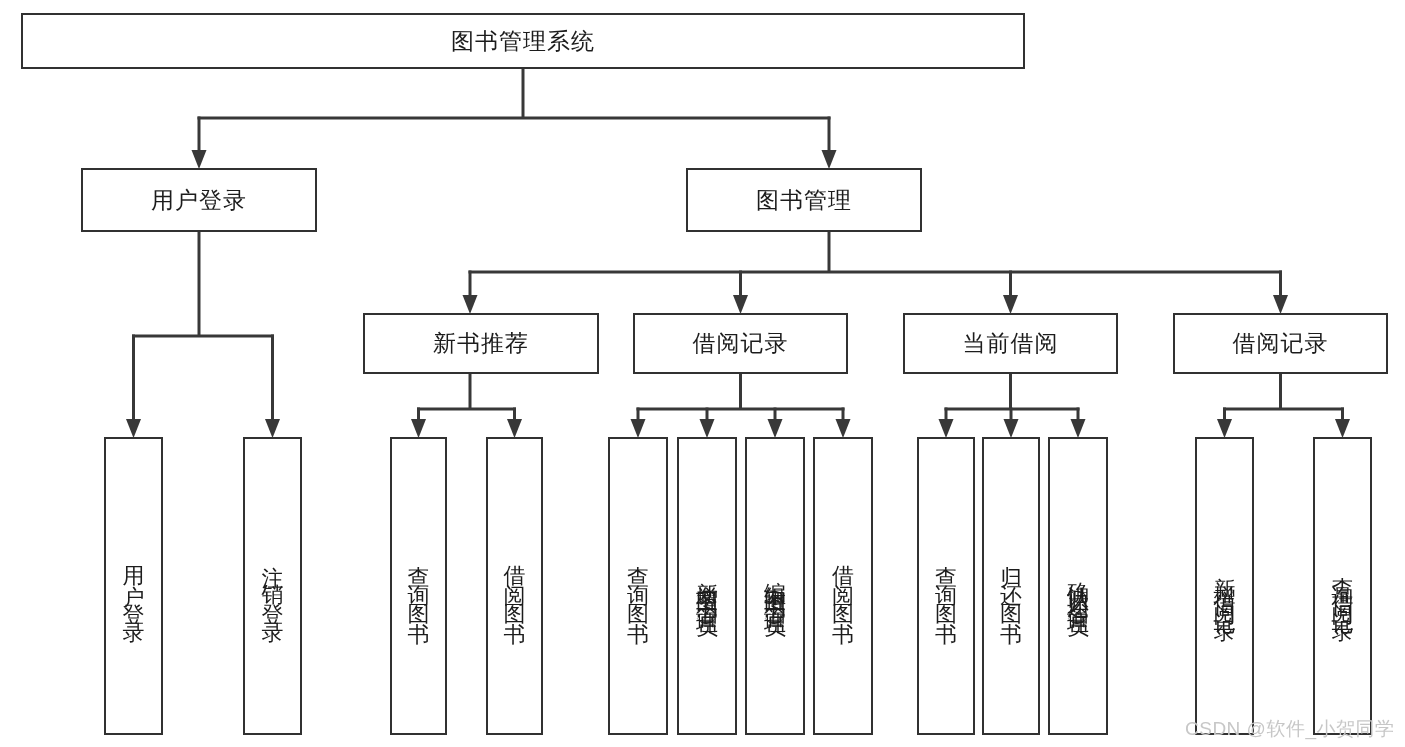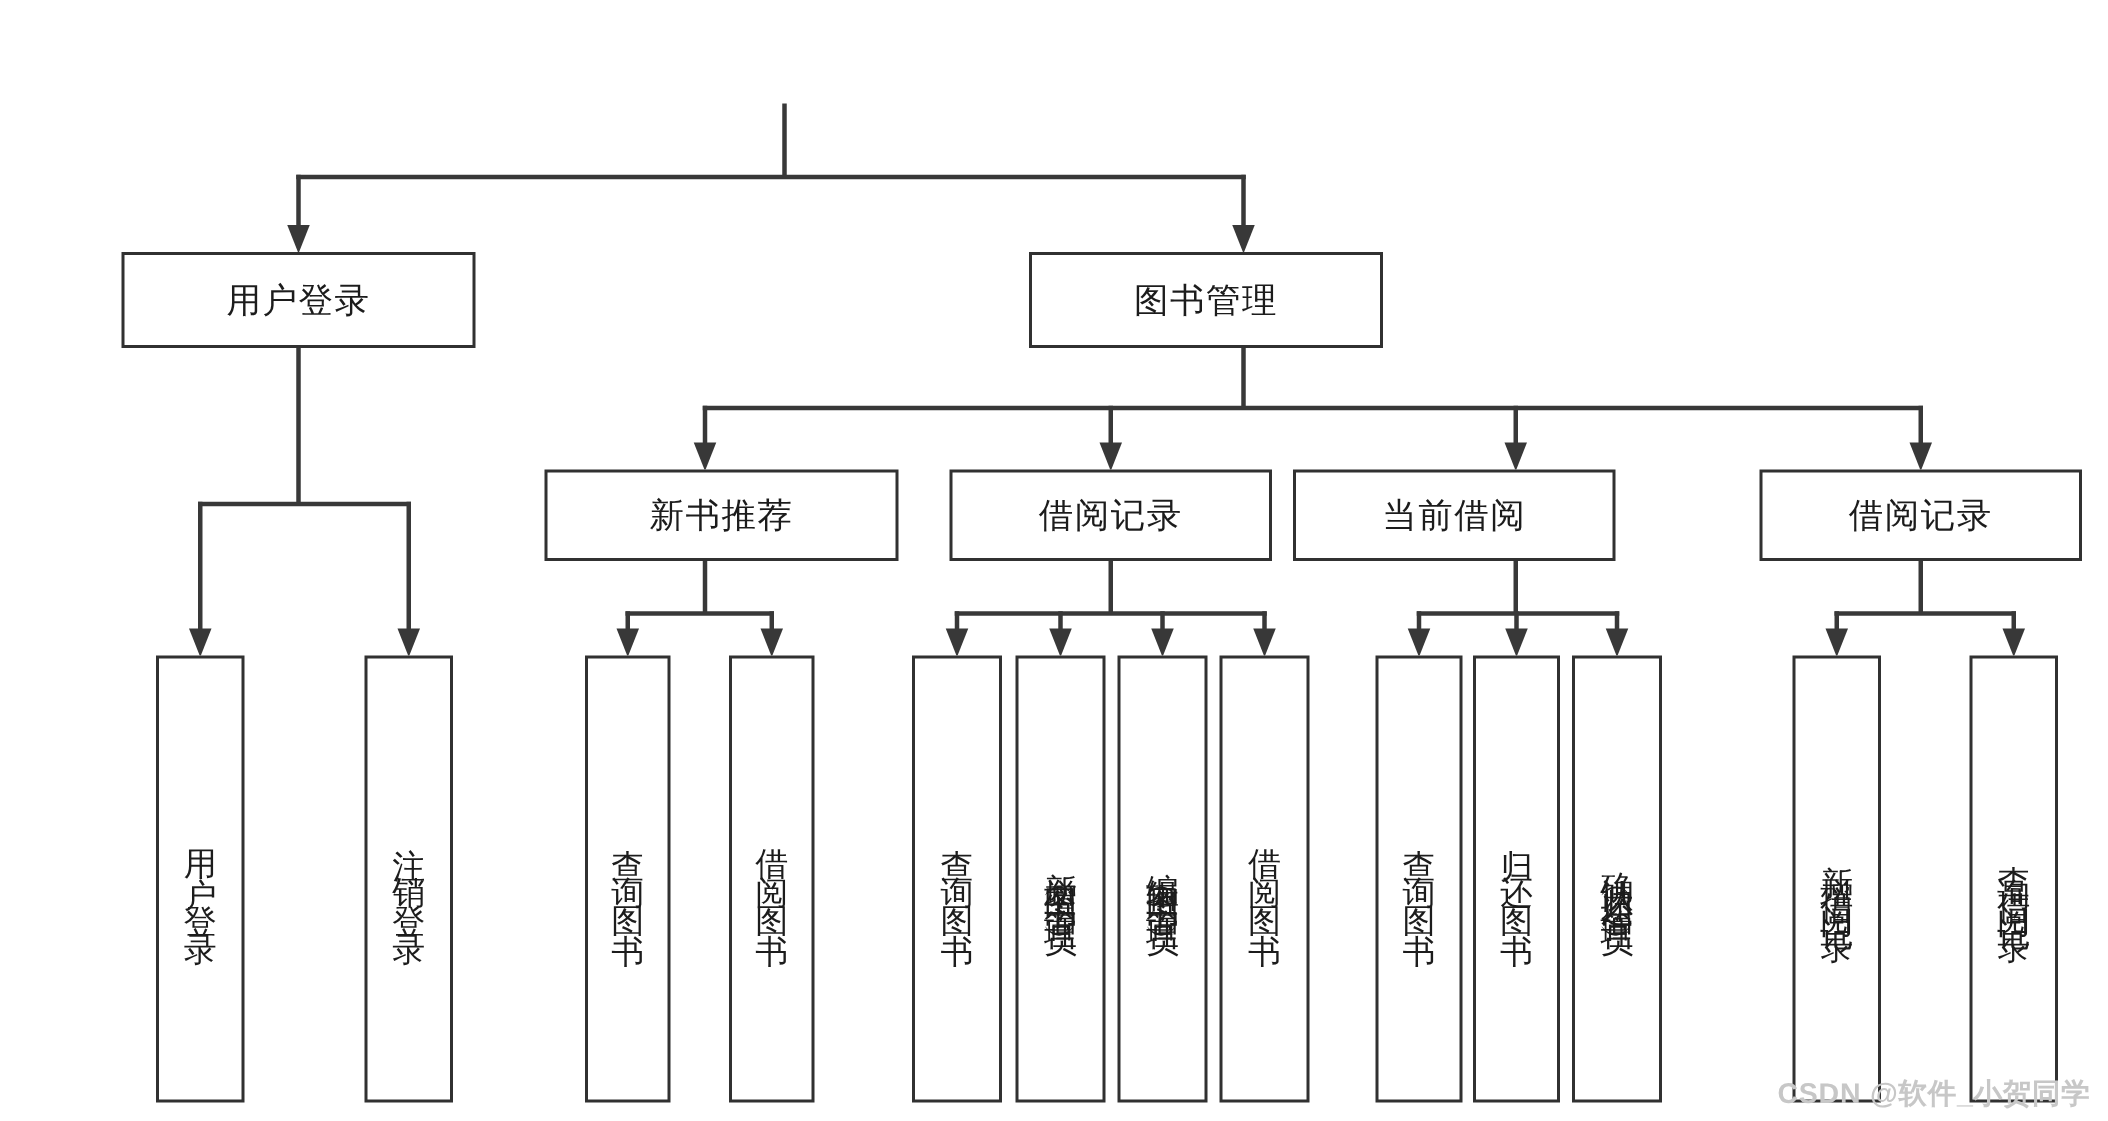--- a/index.html
+++ b/index.html
@@ -34,21 +34,20 @@
   .v.sp-tight { letter-spacing: 5px;  }
   .watermark {
     position: absolute;
     left: 1185px;
     top: 716px;
     font-size: 19px;
     letter-spacing: 0.5px;
     color: #c7c7c7;
     z-index: 5;
     white-space: nowrap;
-    font-weight: bold;
   }
 </style>
 </head>
 <body>
 
 <div class="stage">
 
   <svg class="wires" width="1405" height="747" viewBox="0 0 1405 747">
     <g stroke="#383838" stroke-width="3" fill="none">
 
@@ -108,35 +107,38 @@
       <polygon points="767.5,419 782.5,419 775,438"></polygon>
       <polygon points="835.5,419 850.5,419 843,438"></polygon>
       <polygon points="938.5,419 953.5,419 946,438"></polygon>
       <polygon points="1003.5,419 1018.5,419 1011,438"></polygon>
       <polygon points="1070.5,419 1085.5,419 1078,438"></polygon>
       <polygon points="1217,419 1232,419 1224.5,438"></polygon>
       <polygon points="1335,419 1350,419 1342.5,438"></polygon>
     </g>
   </svg>
 
+  <div class="node h" style="left:21px; top:13px; width:1004px; height:56px;">
+    <span>图书管理系统</span>
+  </div>
 
   <div class="node h" style="left:81px; top:168px; width:236px; height:64px;">
     <span>用户登录</span>
   </div>
   <div class="node h" style="left:686px; top:168px; width:236px; height:64px;text-align:center;">
     <span>图书管理</span>
   </div>
 
   <div class="node h" style="left:363px; top:313px; width:236px; height:61px;">
     <span>新书推荐</span>
   </div>
   <div class="node h" style="left:633px; top:313px; width:215px; height:61px;">
     <span>借阅记录</span>
   </div>
-  <div class="node h" style="left:862px; top:313px; width:215px; height:61px;">
+  <div class="node h" style="left:903px; top:313px; width:215px; height:61px;">
     <span>当前借阅</span>
   </div>
   <div class="node h" style="left:1173px; top:313px; width:215px; height:61px;">
     <span>借阅记录</span>
   </div>
 
   <div class="node v sp-wide" style="left:104px; top:437px; width:59px; height:298px;">
     <span>用户登录</span>
   </div>
   <div class="node v sp-wide" style="left:243px; top:437px; width:59px; height:298px;">

